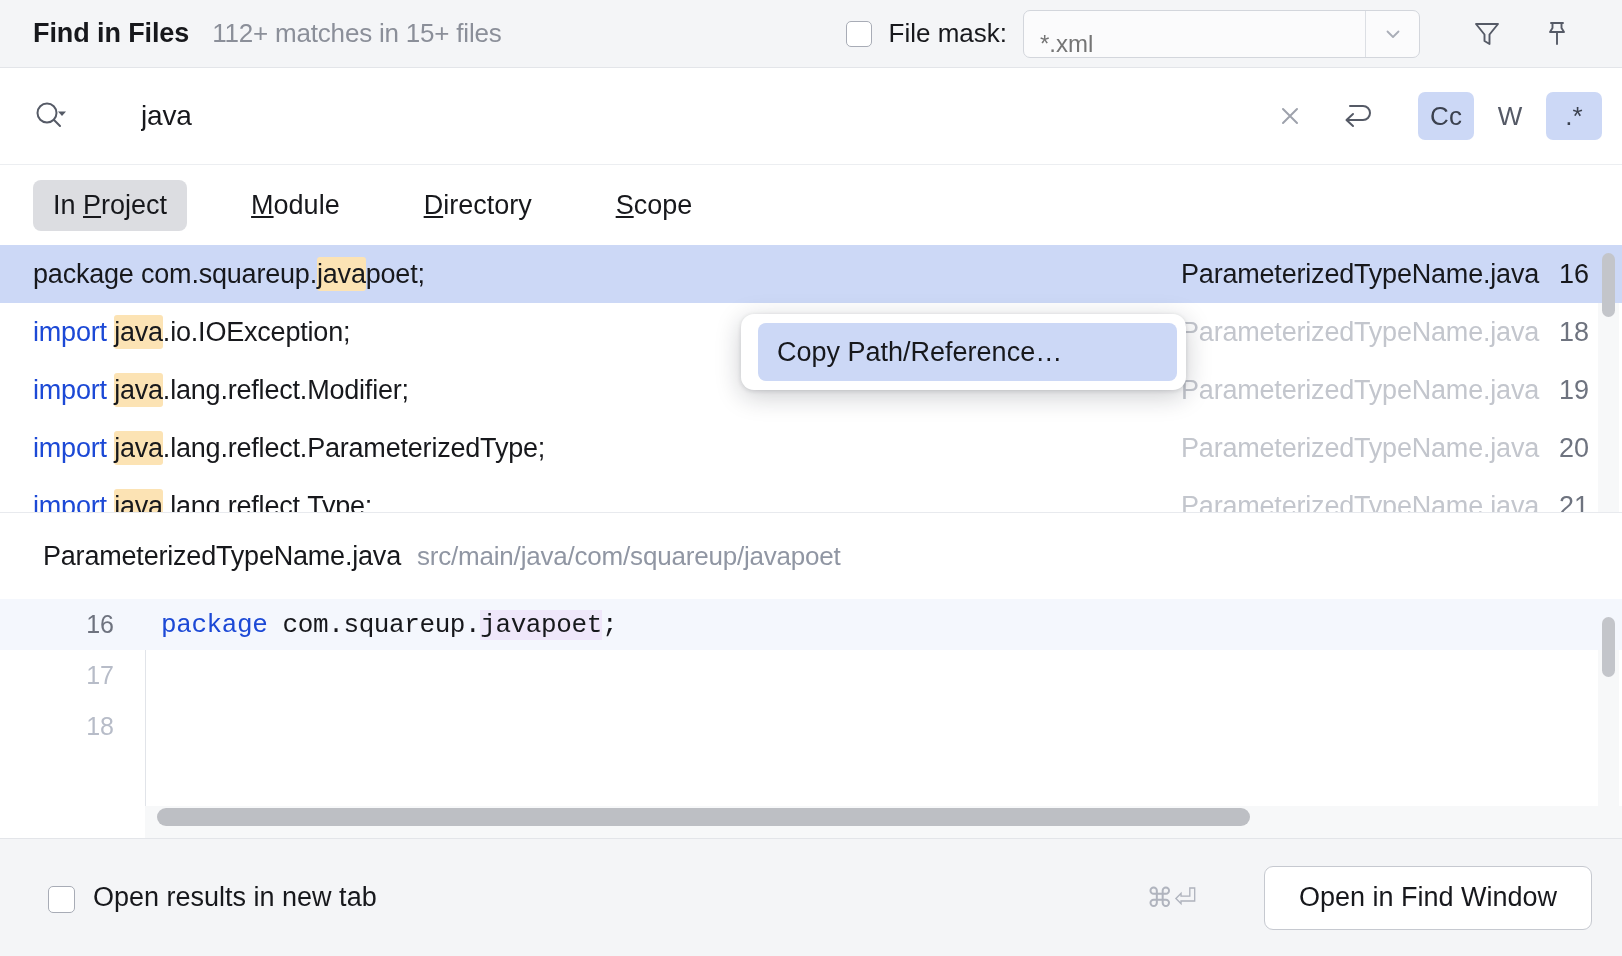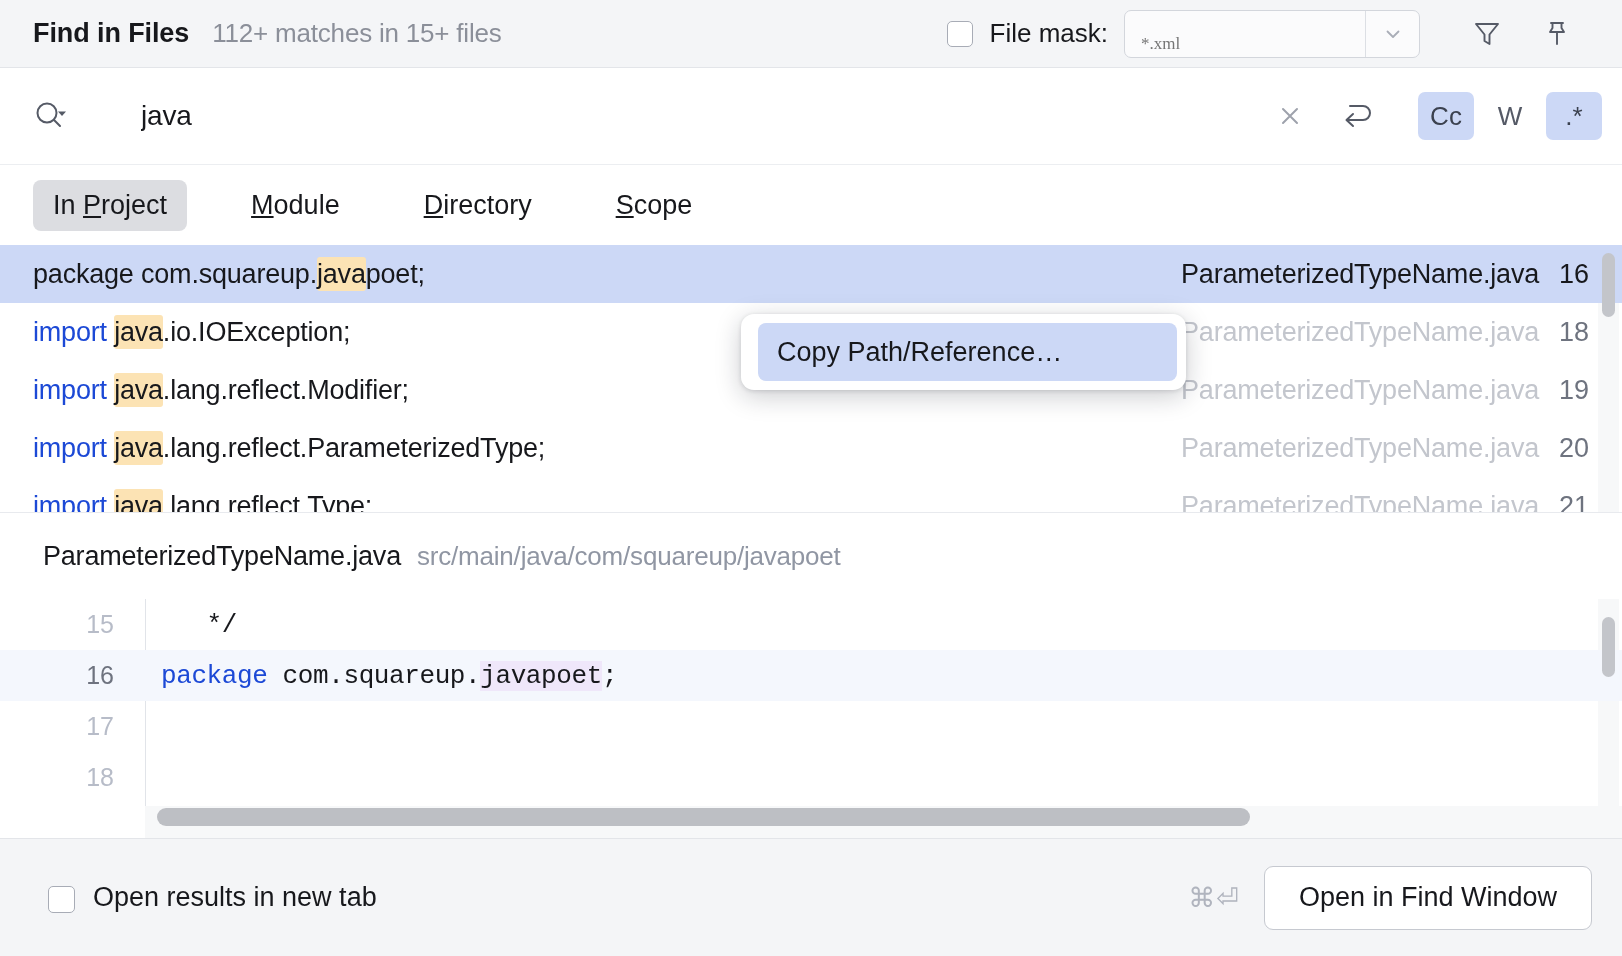--- a/index.html
+++ b/index.html
@@ -64,24 +64,24 @@
     height: 48px;
     border: 1px solid #d3d6dc;
     border-radius: 7px;
     background: #fbfbfc;
     overflow: hidden;
   }
   .mask-input {
     display: flex; align-items: center;
     padding: 0 15px 0 16px;
     min-width: 118px;
-    font-size: 17px;
+    font-size: 24px;
     color: #a9adb7;
     border: none; outline: none; background: transparent;
-    font-family: Liberation Serif, serif;
+    font-family: Liberation Sans, sans-serif;
     margin-top: 21px;
   }
   .mask-arrow {
     width: 54px;
     border-left: 1px solid #dcdfe4;
     display: flex; align-items: center; justify-content: center;
   }
   .icon-btn {
     width: 54px; height: 54px;
     display: flex; align-items: center; justify-content: center;
@@ -310,20 +310,21 @@
     height: 64px;
     padding: 0 34px;
     display: flex; align-items: center; justify-content: center;
     background: #ffffff;
     border: 1px solid #c6c9d0;
     border-radius: 9px;
     font-size: 27px;
     color: #17181c;
     white-space: nowrap;
     font-family: "Liberation Sans", sans-serif;
+    margin-left: 42px;
   }
 </style>
 </head>
 <body>
 
 <div id="app">
 
   <div class="header">
     <span class="title">Find in Files</span>
     <span class="subtitle">112+ matches in 15+ files</span>
@@ -443,24 +444,20 @@
   <div class="preview">
     <div class="preview-head">
       <span class="pv-name">ParameterizedTypeName.java</span>
       <span class="pv-path">src/main/java/com/squareup/javapoet</span>
     </div>
 
     <div class="code-area">
       <div class="gutter-rule"></div>
       <div class="code-vscroll-track"></div>
 
-      <div class="code-line">
-        <span class="gutter">15</span>
-        <span class="code-text cmt">   */</span>
-      </div>
 
       <div class="code-line current">
         <span class="gutter">16</span>
         <span class="code-text"><span class="kw">package</span><span> com.squareup.</span><span class="mark">javapoet</span><span>;</span></span>
       </div>
 
       <div class="code-line">
         <span class="gutter">17</span>
         <span class="code-text"></span>
       </div>

